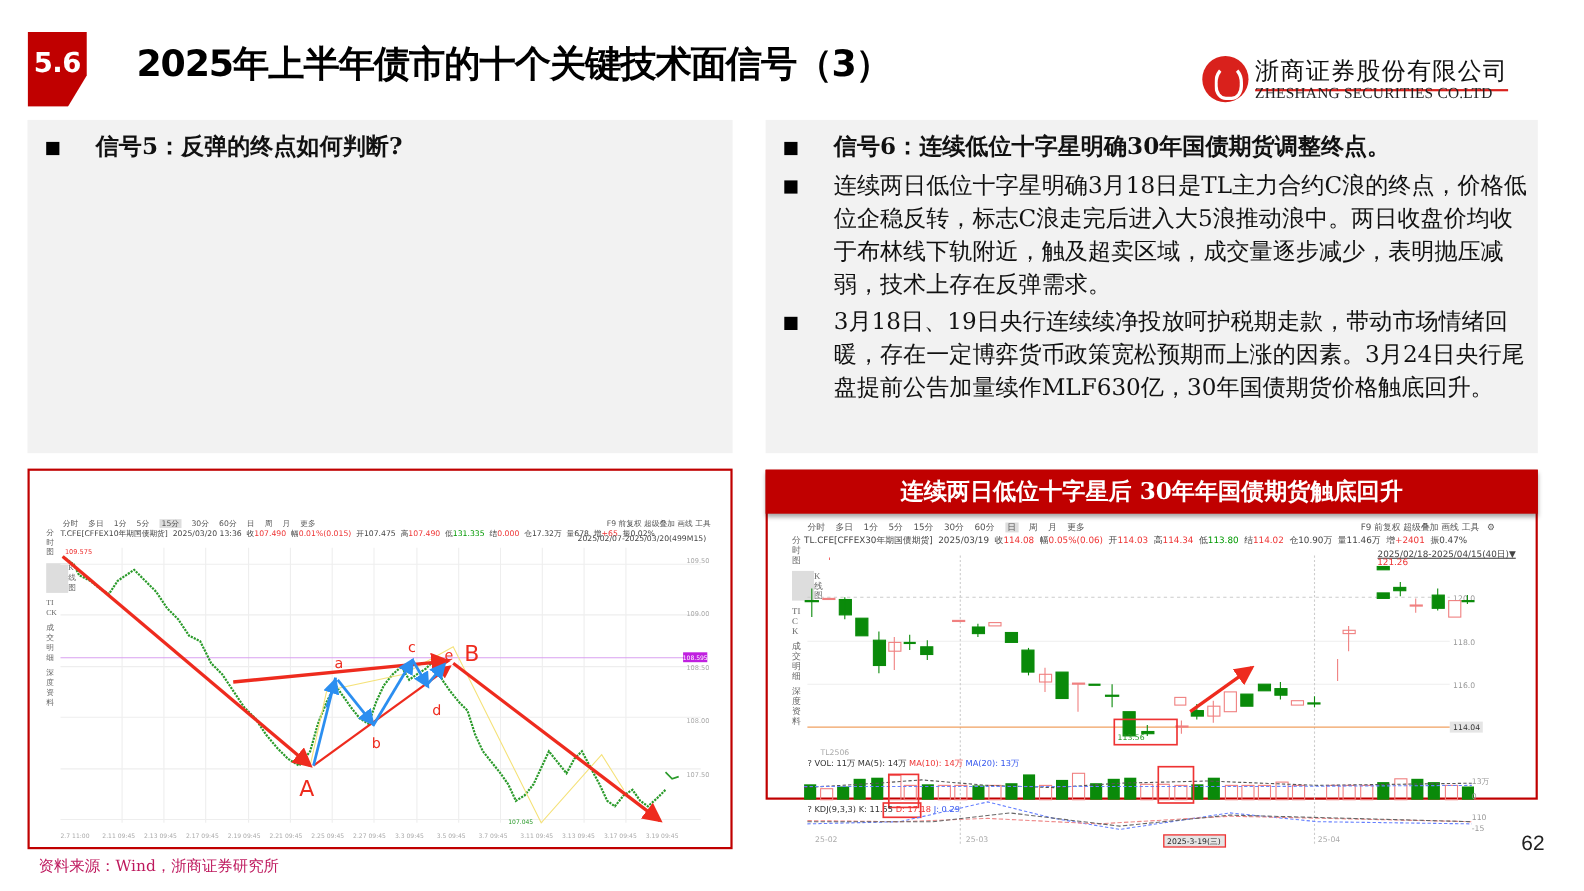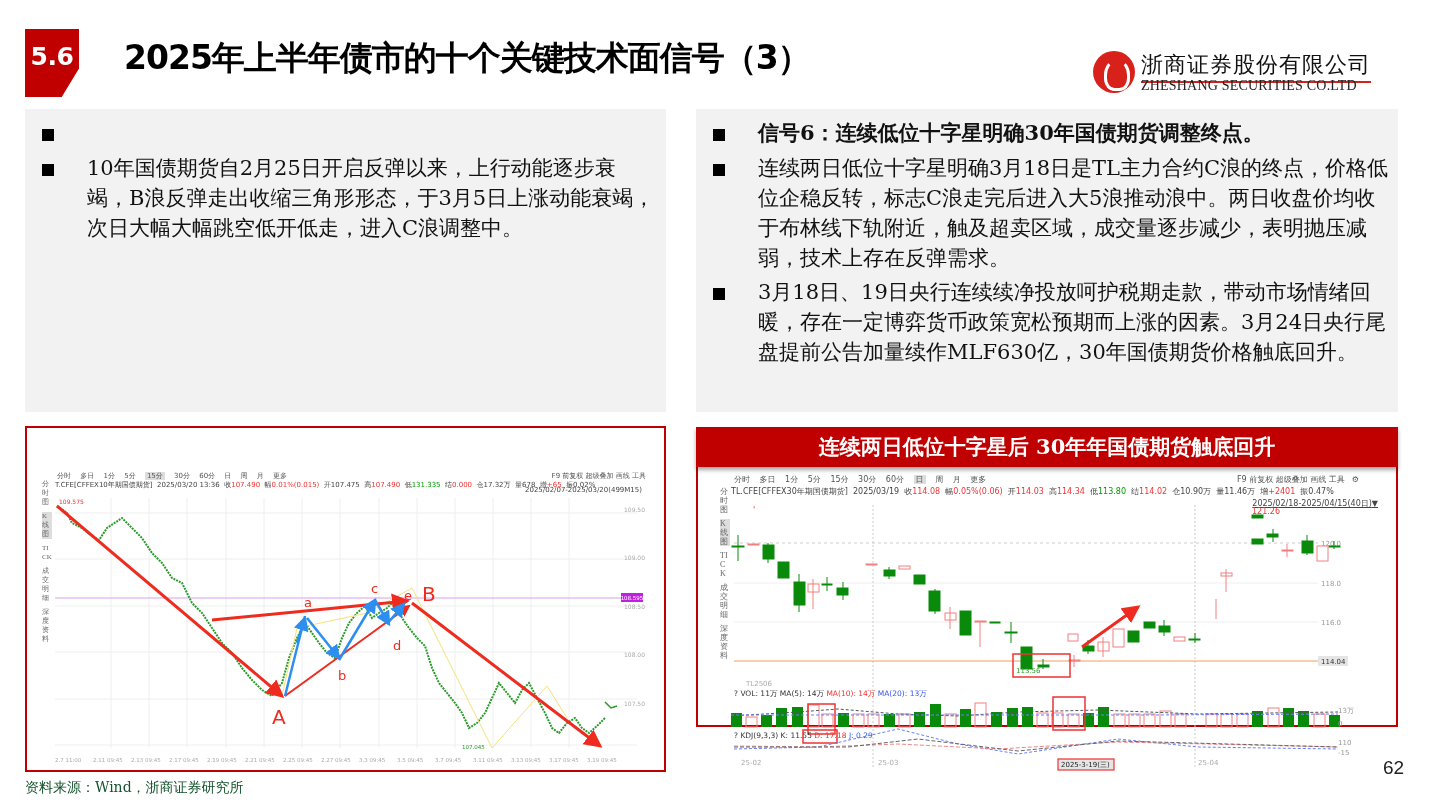--- a/index.html
+++ b/index.html
@@ -46,50 +46,47 @@
   .frame-right .chart-banner { height: 40px; }
 
   .toolbar { position: absolute; font-family: "DejaVu Sans", sans-serif; font-size: 7px; color: #555; white-space: nowrap; }
   .toolbar span { margin-right: 7px; }
   .toolbar .active { background: #ddd; padding: 0 2px; }
   .info-line { position: absolute; font-family: "DejaVu Sans", sans-serif; font-size: 7px; color: #444; white-space: nowrap; }
   .info-line .red { color: #e33; }
   .info-line .green { color: #090; }
   .side-tabs { position: absolute; font-family: Liberation Serif, serif; font-size: 7px; color: #666; width: 10px; line-height: 9px; }
   .side-tabs div { margin-bottom: 5px; word-break: break-all; }
-  .side-tabs .active { background: #ddd; }
+  .side-tabs .active { background: #ddd; padding-left: 20px; }
 
   .frame-right .toolbar, .frame-right .info-line, .frame-right .side-tabs { font-size: 8px; }
 
   svg text { font-family: "DejaVu Sans", sans-serif; }
 
   .page-number { position: absolute; left: 1383px; top: 757px; font-family: "Liberation Sans", sans-serif; font-size: 19px; color: #222; }
-  .source { position: absolute; left: 25px; top: 779px; font-size: 14px; color: #14532d; }
+  .source { position: absolute; left: 35px; top: 779px; font-size: 14px; color: #be185d; }
 </style>
 </head>
 <body>
 
 <div class="sec-badge">
   <span>5.6</span>
 </div>
 <div class="page-title">2025年上半年债市的十个关键技术面信号（3）</div>
 
 <div class="logo">
   <div class="logo-mark"></div>
   <div class="logo-cn">浙商证券股份有限公司</div>
   <div class="logo-en">ZHESHANG SECURITIES CO.LTD</div>
 </div>
 
 <div class="panel panel-left">
   <div class="bullet bold b1">
     <span class="sq"></span>
-  </div>
-  <div class="bullet b2">
-    <span class="sq"></span>
-    <span>10年国债期货自2月25日开启反弹以来，上行动能逐步衰竭，B浪反弹走出收缩三角形形态，于3月5日上涨动能衰竭，次日大幅大幅跳空低开低走，进入C浪调整中。</span>
+    <span>信号5：反弹的终点如何判断?</span>
   </div>
 </div>
 
 <div class="panel panel-right">
   <div class="bullet bold b1">
     <span class="sq"></span>
     <span>信号6：连续低位十字星明确30年国债期货调整终点。</span>
   </div>
   <div class="bullet b2">
     <span class="sq"></span>

